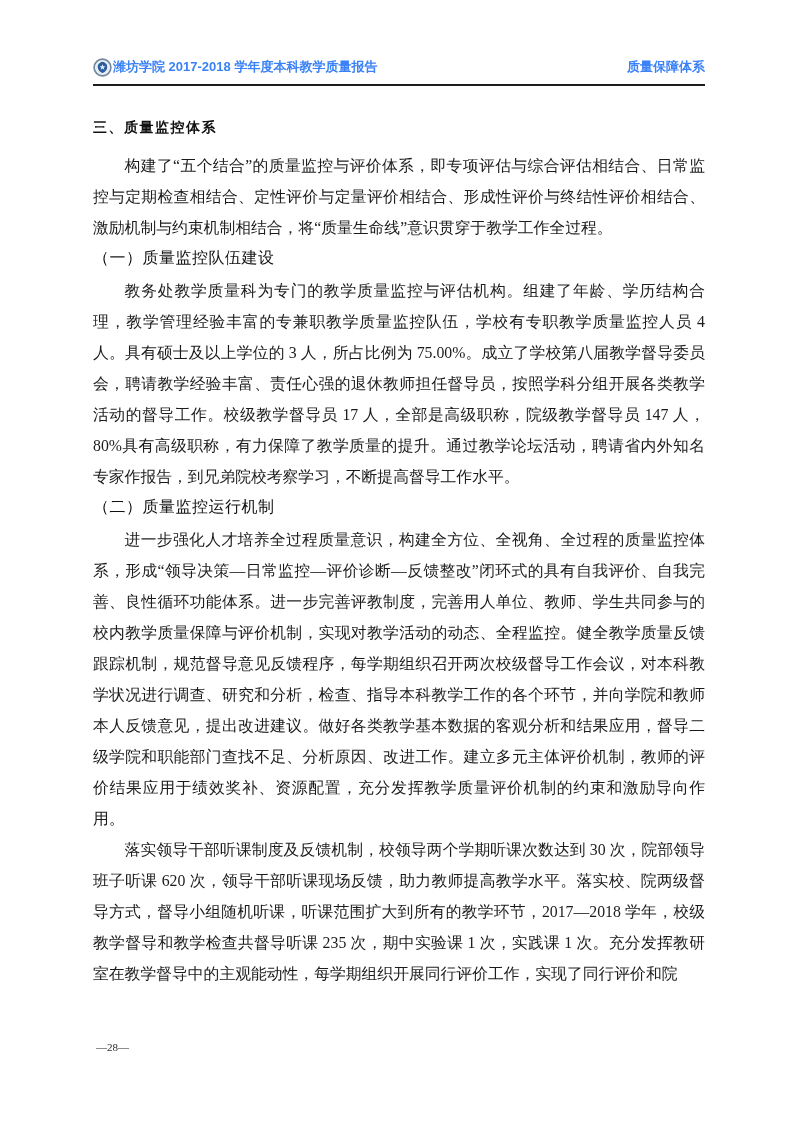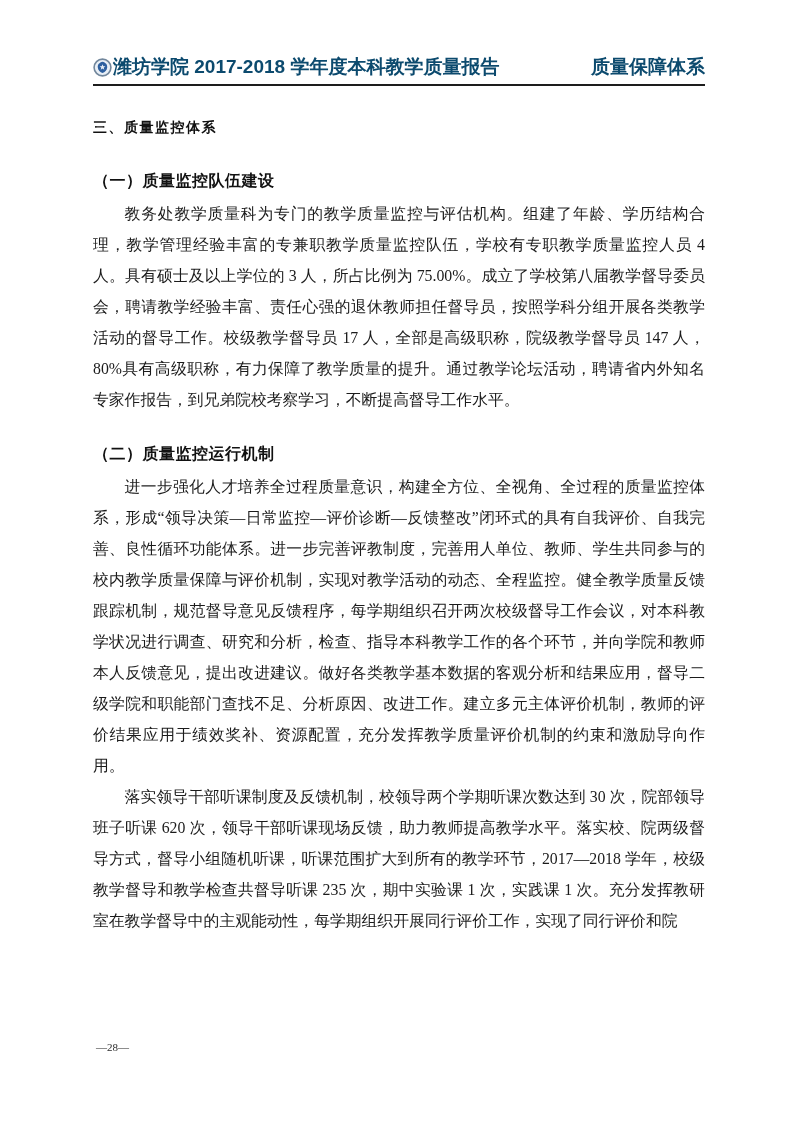--- a/index.html
+++ b/index.html
@@ -38,38 +38,38 @@
     display: inline-block;
     width: 19px;
     height: 19px;
     margin-right: 1px;
     position: relative;
     top: 1px;
   }
   .header-title, .header-right {
     font-family: "Liberation Sans", "DejaVu Sans", sans-serif;
     font-weight: bold;
-    font-size: 19px;
-    color: #0c4a6e;
+    font-size: 13px;
+    color: #3b82f6;
     white-space: nowrap;
     line-height: 18px;
   }
   h1.chapter-title {
     margin: 26px 0 0 0;
     font-family: "Liberation Sans", "DejaVu Sans", sans-serif;
     font-weight: bold;
     font-size: 14px;
     line-height: 30px;
     letter-spacing: 1.5px;
     color: #111111;
   }
   h2.section-heading {
-    margin: 24px 0 2px 0;
+    margin: 0 0 2px 0;
     font-family: "Liberation Sans", "DejaVu Sans", sans-serif;
-    font-weight: bold;
+    font-weight: normal;
     font-size: 16px;
     line-height: 30px;
     letter-spacing: 0.5px;
     color: #111111;
   }
   p.body-paragraph {
     margin: 0;
     font-size: 15.8px;
     line-height: 31px;
     text-align: justify;
@@ -104,20 +104,21 @@
             <path d="M9.5 6.2 L10.3 8.3 L12.4 8.3 L10.7 9.7 L11.3 11.8 L9.5 10.6 L7.7 11.8 L8.3 9.7 L6.6 8.3 L8.7 8.3 Z" fill="#e9eff6"></path>
           </svg>
         </span>
         <span class="header-title">潍坊学院 2017-2018 学年度本科教学质量报告</span>
       </div>
       <span class="header-right">质量保障体系</span>
     </div>
 
     <h1 class="chapter-title">三、质量监控体系</h1>
 
+    <p class="body-paragraph intro">构建了“五个结合”的质量监控与评价体系，即专项评估与综合评估相结合、日常监控与定期检查相结合、定性评价与定量评价相结合、形成性评价与终结性评价相结合、激励机制与约束机制相结合，将“质量生命线”意识贯穿于教学工作全过程。</p>
 
     <h2 class="section-heading">（一）质量监控队伍建设</h2>
     <p class="body-paragraph">教务处教学质量科为专门的教学质量监控与评估机构。组建了年龄、学历结构合理，教学管理经验丰富的专兼职教学质量监控队伍，学校有专职教学质量监控人员 4 人。具有硕士及以上学位的 3 人，所占比例为 75.00%。成立了学校第八届教学督导委员会，聘请教学经验丰富、责任心强的退休教师担任督导员，按照学科分组开展各类教学活动的督导工作。校级教学督导员 17 人，全部是高级职称，院级教学督导员 147 人，80%具有高级职称，有力保障了教学质量的提升。通过教学论坛活动，聘请省内外知名专家作报告，到兄弟院校考察学习，不断提高督导工作水平。</p>
 
     <h2 class="section-heading">（二）质量监控运行机制</h2>
     <p class="body-paragraph">进一步强化人才培养全过程质量意识，构建全方位、全视角、全过程的质量监控体系，形成“领导决策—日常监控—评价诊断—反馈整改”闭环式的具有自我评价、自我完善、良性循环功能体系。进一步完善评教制度，完善用人单位、教师、学生共同参与的校内教学质量保障与评价机制，实现对教学活动的动态、全程监控。健全教学质量反馈跟踪机制，规范督导意见反馈程序，每学期组织召开两次校级督导工作会议，对本科教学状况进行调查、研究和分析，检查、指导本科教学工作的各个环节，并向学院和教师本人反馈意见，提出改进建议。做好各类教学基本数据的客观分析和结果应用，督导二级学院和职能部门查找不足、分析原因、改进工作。建立多元主体评价机制，教师的评价结果应用于绩效奖补、资源配置，充分发挥教学质量评价机制的约束和激励导向作用。</p>
 
     <p class="body-paragraph">落实领导干部听课制度及反馈机制，校领导两个学期听课次数达到 30 次，院部领导班子听课 620 次，领导干部听课现场反馈，助力教师提高教学水平。落实校、院两级督导方式，督导小组随机听课，听课范围扩大到所有的教学环节，2017—2018 学年，校级教学督导和教学检查共督导听课 235 次，期中实验课 1 次，实践课 1 次。充分发挥教研室在教学督导中的主观能动性，每学期组织开展同行评价工作，实现了同行评价和院</p>
 
   </div>

